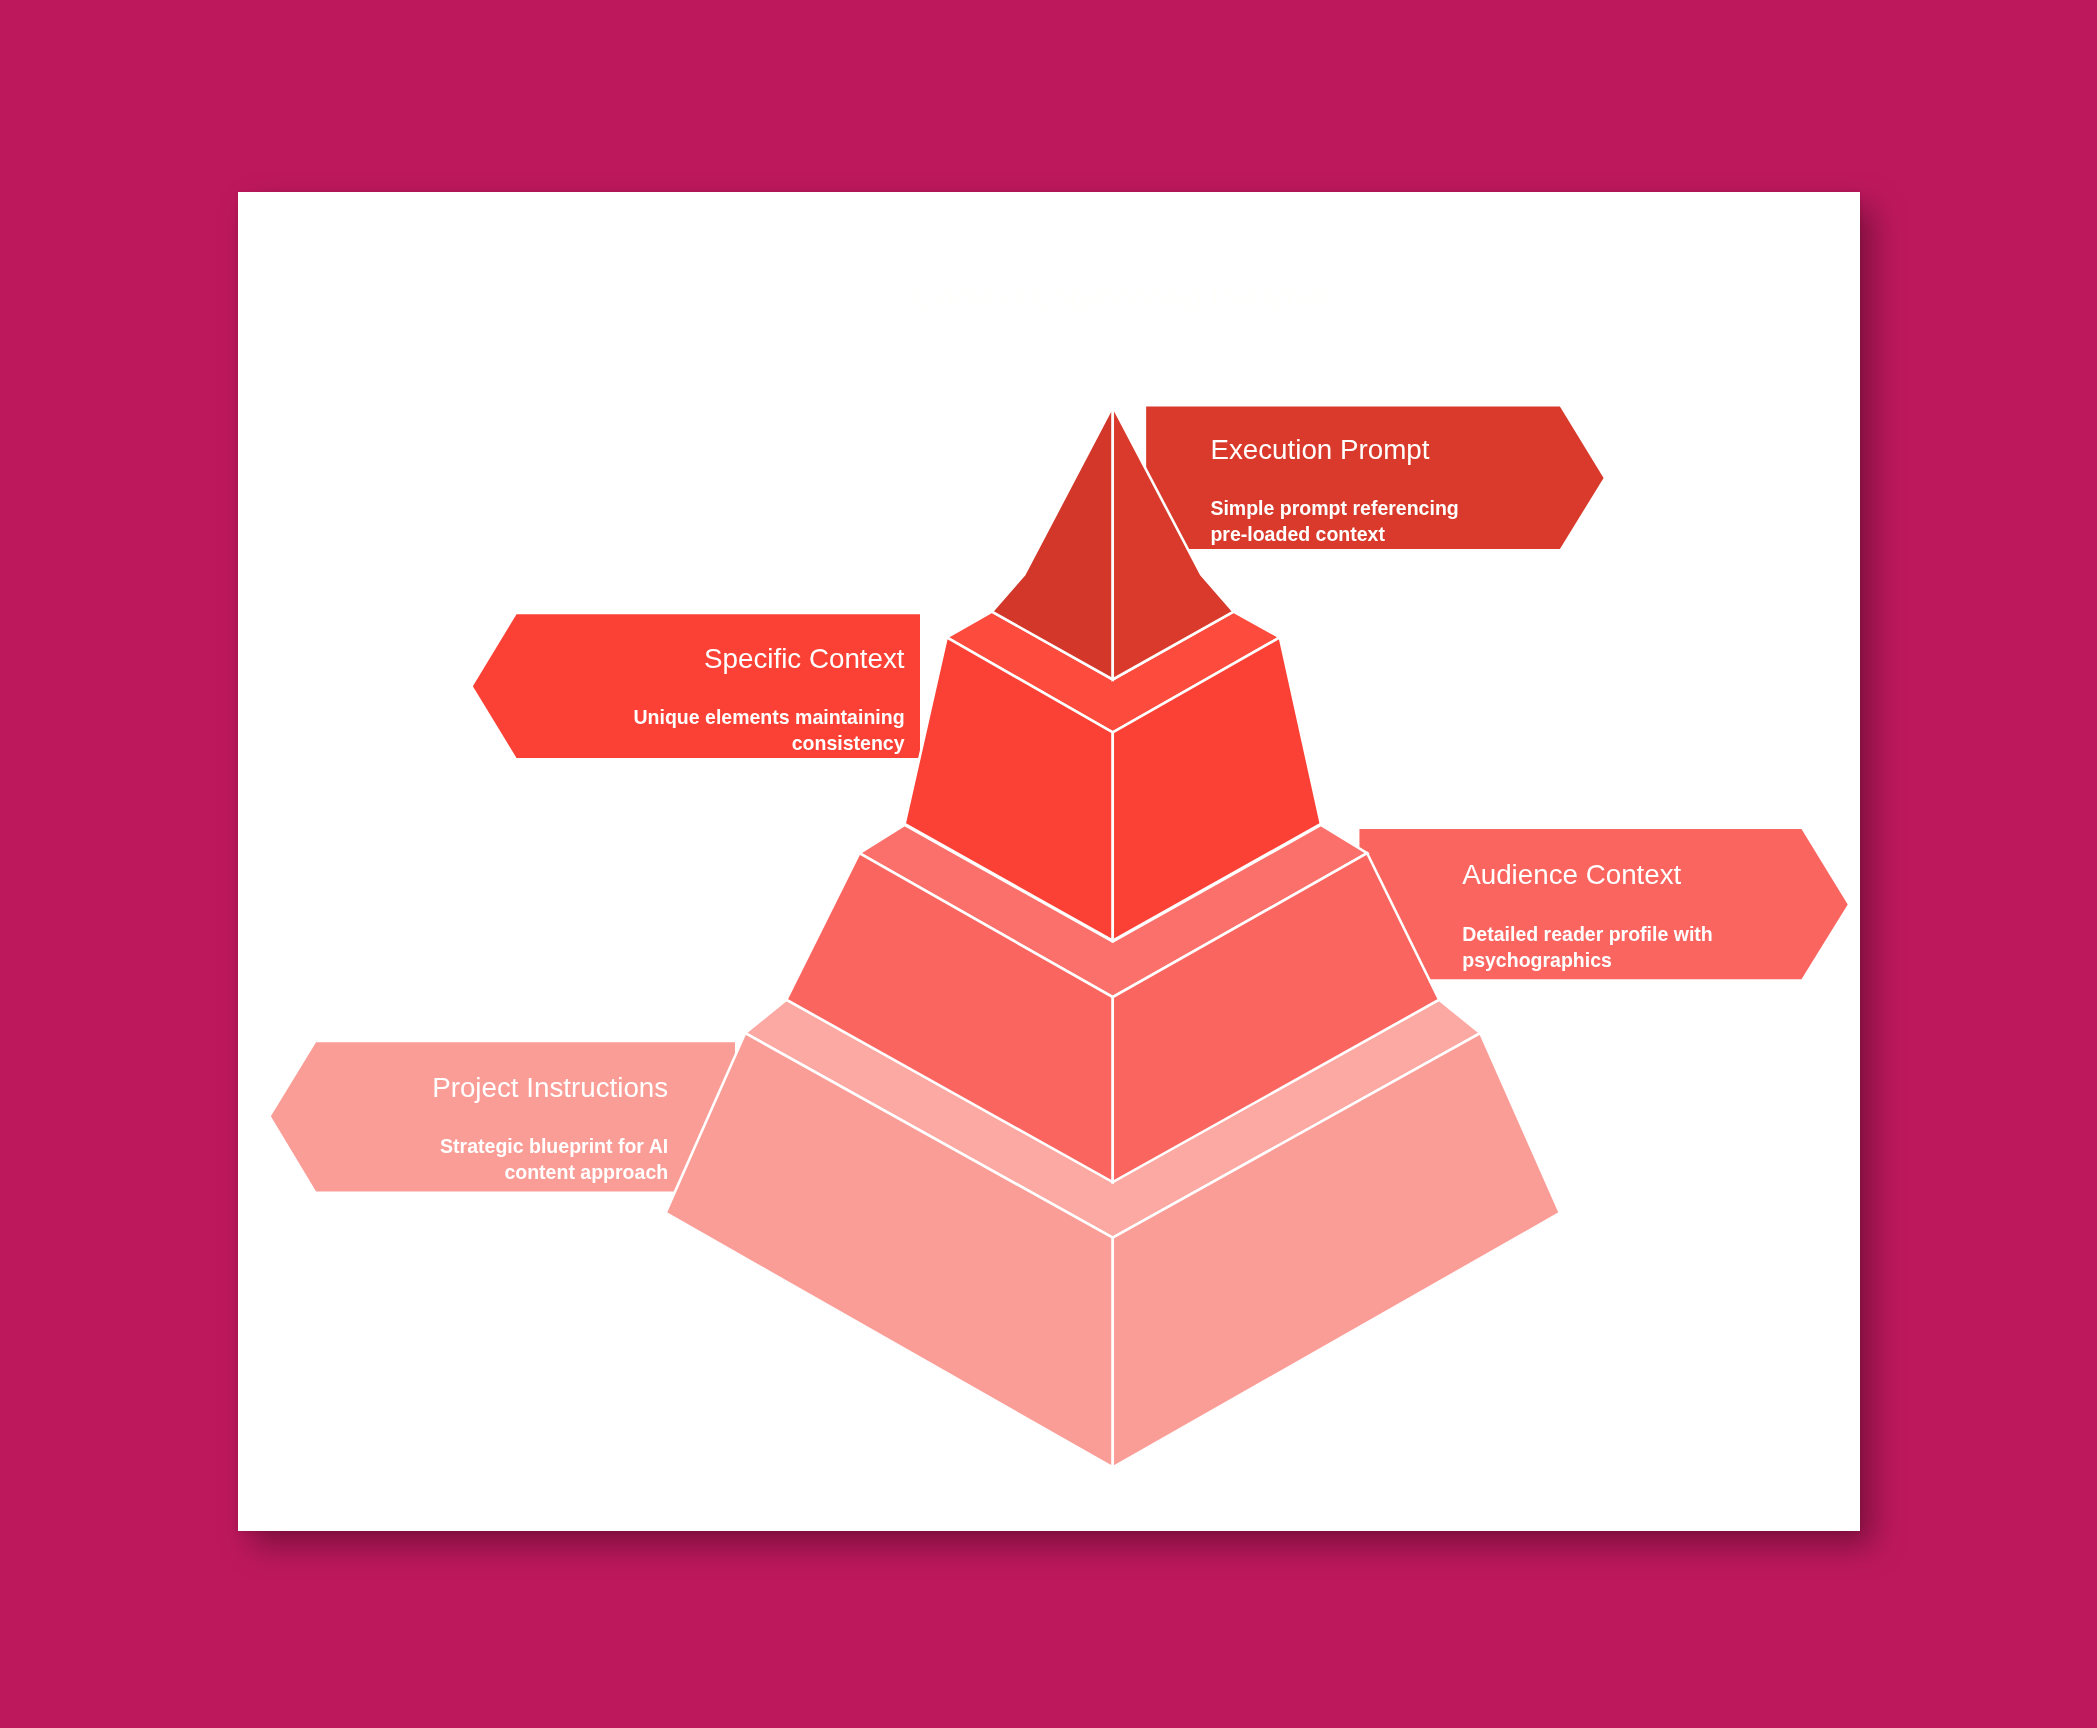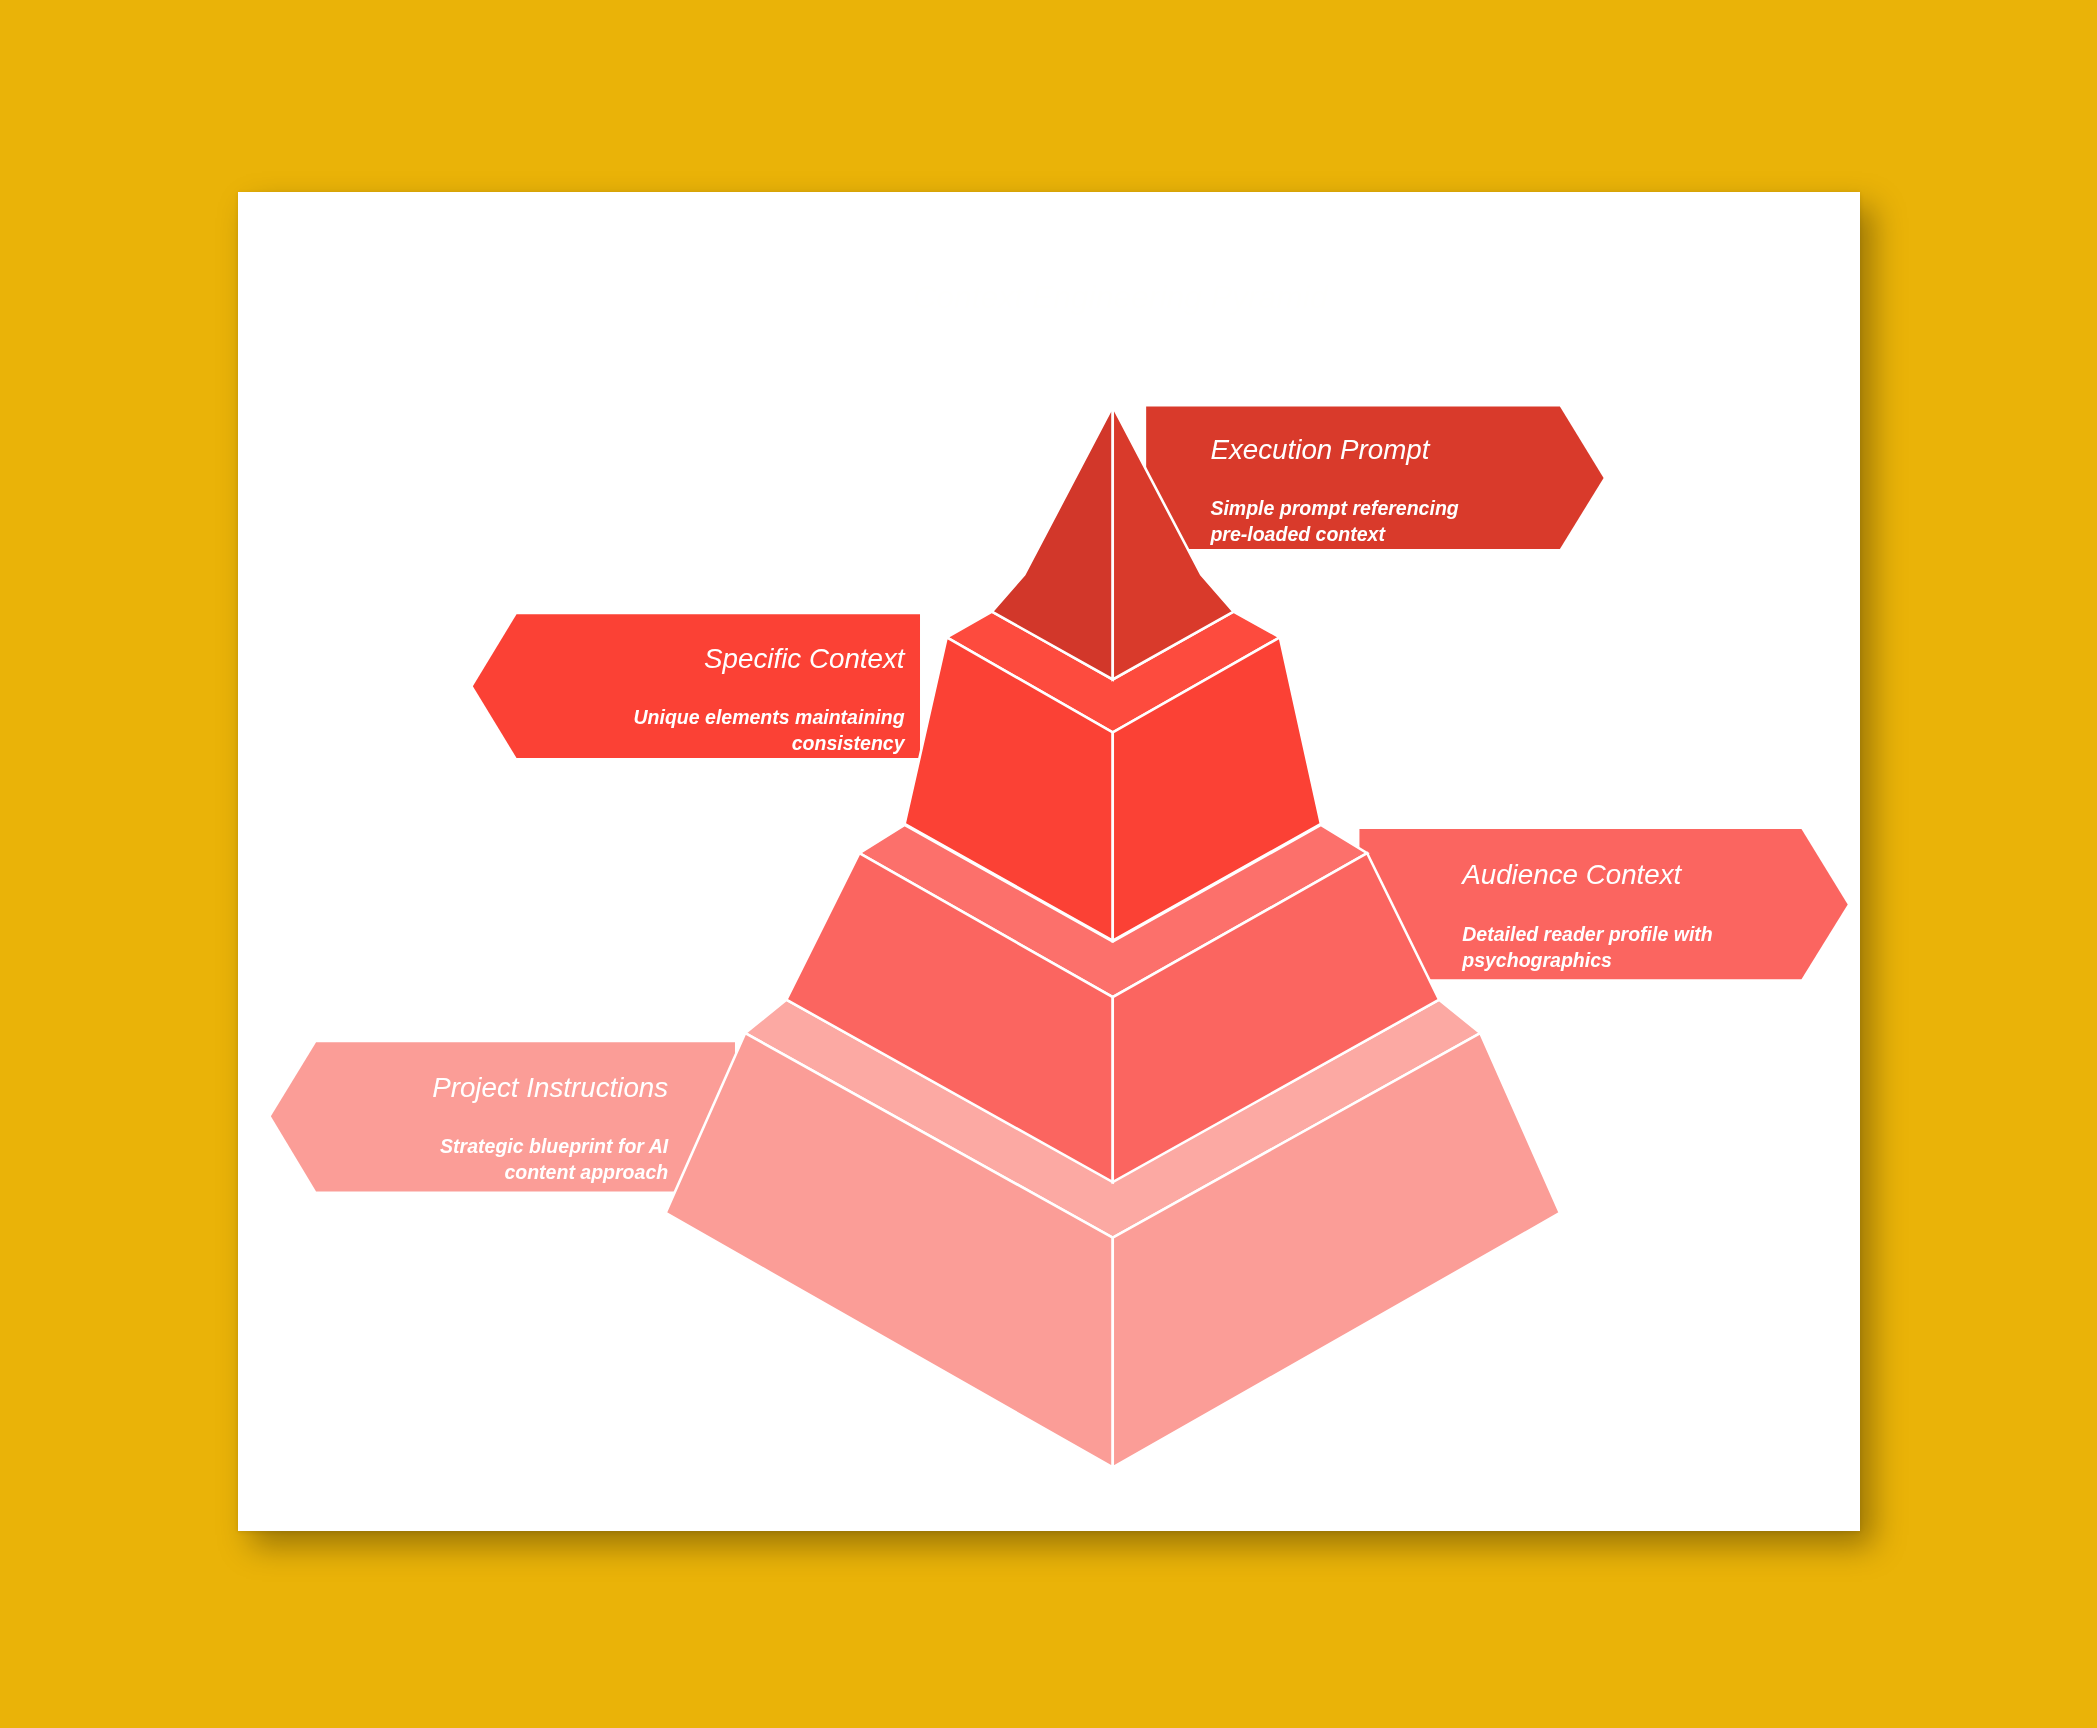--- a/index.html
+++ b/index.html
@@ -9,22 +9,21 @@
     width: 2097px;
     height: 1728px;
     overflow: hidden;
     font-family: "Liberation Sans", sans-serif;
   }
 
   #stage {
     position: relative;
     width: 2097px;
     height: 1728px;
-    background: #eab308;
-    font-style: italic;
+    background: #be185d;
   }
 
   
   #card {
     position: absolute;
     left: 238px;
     top: 192px;
     width: 1622px;
     height: 1339px;
     background: #ffffff;

